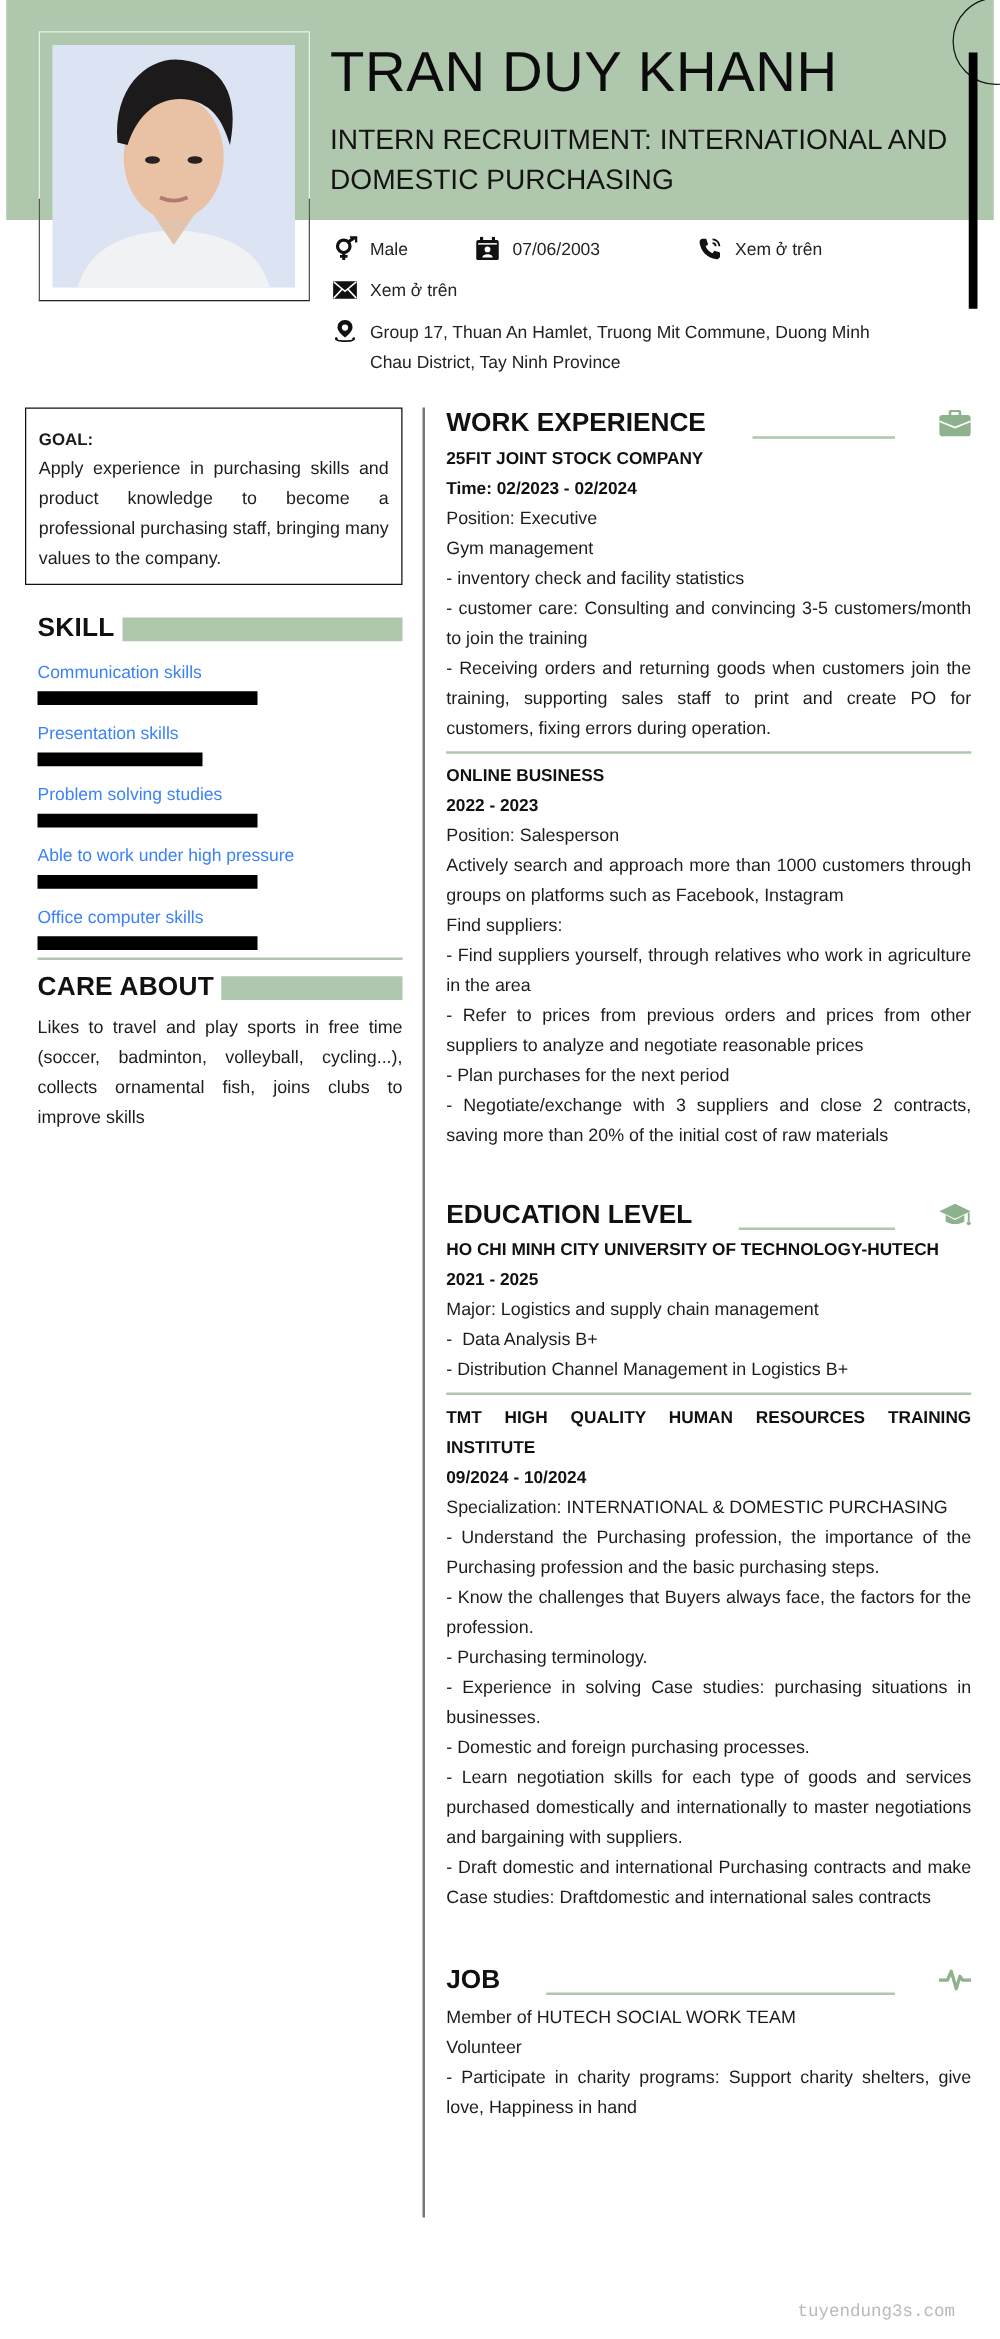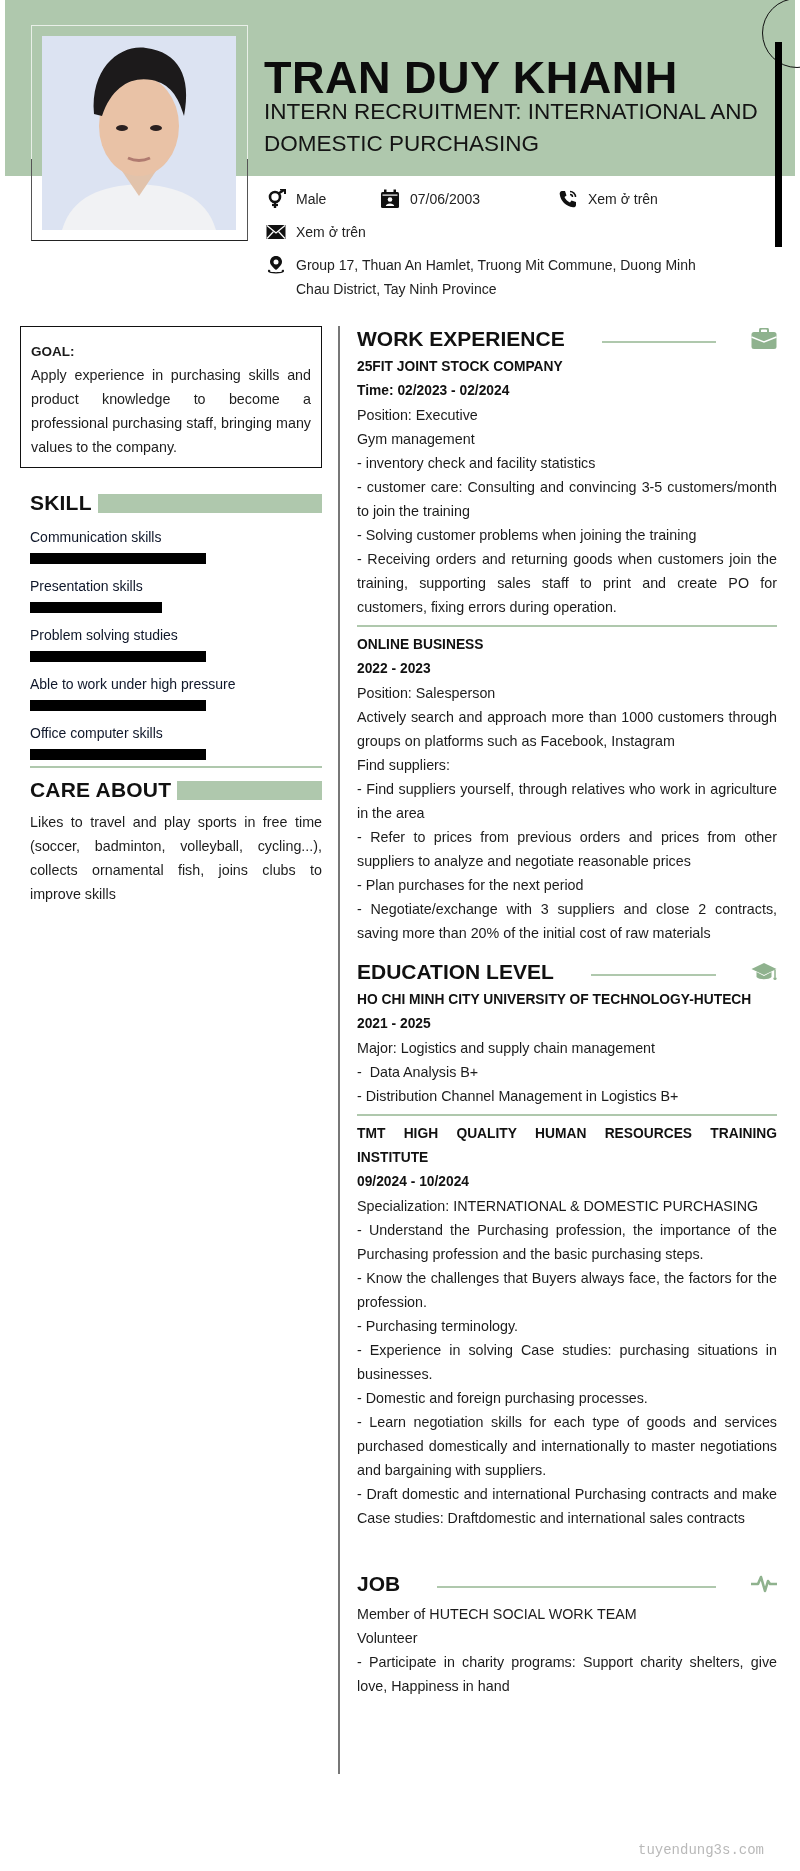--- a/index.html
+++ b/index.html
@@ -7,49 +7,49 @@
   body { position: relative; font-family: "Liberation Sans", "DejaVu Sans", sans-serif; color: #1a1a1a; overflow: hidden; }
 
   .header-band { position: absolute; left: 5px; top: 0; width: 790px; height: 176px; background: #afc8ad; }
   .deco-circle { position: absolute; left: 762px; top: 0; width: 70px; height: 70px; border: 1.5px solid #111; border-radius: 50%; transform: translateY(-2px); }
   .deco-bar { position: absolute; left: 775px; top: 42px; width: 7px; height: 205px; background: #000; }
 
   .photo-frame { position: absolute; left: 31px; top: 25px; width: 217px; height: 216px; border: 1px solid #e9efe8; }
   .photo-frame .bottom-edge { position:absolute; left:-1px; right:-1px; bottom:-1px; height: 82px; border-left:1px solid #555; border-right:1px solid #555; border-bottom:1.5px solid #222; }
   .photo { position: absolute; left: 42px; top: 36px; width: 194px; height: 194px; background: #dce3f2; overflow: hidden; }
 
-  .name { position: absolute; left: 264px; top: 52px; font-size: 45px; font-weight: 700; letter-spacing: 0.5px; color: #0c0c0c; line-height: 52px; }
+  .name { position: absolute; left: 264px; top: 32px; font-size: 45px; font-weight: 400; letter-spacing: 0.5px; color: #0c0c0c; line-height: 52px; }
   .title { position: absolute; left: 264px; top: 96px; width: 500px; font-size: 22.5px; font-weight: 400; color: #141414; line-height: 32px; }
 
   .contact { position: absolute; font-size: 14px; color: #222; display: flex; align-items: center; gap: 10px; line-height: 24px; }
   .contact .ic { width: 20px; height: 20px; display: inline-flex; align-items: center; justify-content: center; }
   .addr { align-items: flex-start; width: 440px; }
   .addr .ic { margin-top: 2px; }
 
   .goal-box { position: absolute; left: 20px; top: 326px; width: 302px; height: 142px; border: 1.5px solid #111; padding: 14px 10px 8px 10px; }
   .goal-box .label { font-size: 13.5px; font-weight: 700; line-height: 22px; }
   .goal-box .text { font-size: 14.3px; line-height: 24px; text-align: justify; color: #1d1d1d; }
 
   .sec-left { position: absolute; left: 30px; width: 292px; }
   .sec-head { display: flex; align-items: center; gap: 6px; }
   .sec-head h2 { font-size: 21px; font-weight: 700; color: #111; letter-spacing: 0.2px; white-space: nowrap; }
   .sec-head .fill { flex: 1; height: 19px; background: #afc8ad; }
 
   .skill { margin-top: 12px; }
-  .skill .lbl { font-size: 14px; color: #0f172a; line-height: 20px; }
+  .skill .lbl { font-size: 14px; color: #3b82f6; line-height: 20px; }
   .skill .bar { height: 11px; background: #000; margin-top: 6px; }
 
   .hr-green { height: 2px; background: #afc8ad; }
 
   .care-text { font-size: 14.3px; line-height: 24px; text-align: justify; color: #1d1d1d; margin-top: 8px; }
 
   .divider { position: absolute; left: 338px; top: 326px; width: 2px; height: 1448px; background: #777; }
 
   .right { position: absolute; left: 357px; width: 420px; }
-  .r-head { display: flex; align-items: center; gap: 17px; }
+  .r-head { display: flex; align-items: flex-end; gap: 17px; }
   .r-head h2 { font-size: 21px; font-weight: 700; color: #111; white-space: nowrap; }
   .r-head .line { flex: 1; height: 2px; background: #afc8ad; margin: 6px 18px 0 20px; }
   .r-head .ic { width: 26px; height: 24px; display: inline-flex; align-items: center; justify-content: center; }
 
   .r-body { font-size: 14.3px; line-height: 24px; color: #1c1c1c; text-align: justify; }
   .r-body .b { font-weight: 700; font-size: 13.8px; color: #111; }
   .r-sep { height: 2px; background: #afc8ad; margin: 6px 0 6px 0; }
 
   .watermark { position: absolute; left: 638px; top: 1842px; font-family: "Liberation Mono", "DejaVu Sans Mono", monospace; font-size: 14px; color: #b9b9b9; }
 </style>
@@ -190,21 +190,20 @@
         </svg>
     </span>
   </div>
   <div class="r-body" style="margin-top:4px;">
     <div class="b">25FIT JOINT STOCK COMPANY</div>
     <div class="b">Time: 02/2023 - 02/2024</div>
     <div>Position: Executive</div>
     <div>Gym management</div>
     <div>- inventory check and facility statistics</div>
     <div>- customer care: Consulting and convincing 3-5 customers/month to join the training</div>
-    <div>- Solving customer problems when joining the training</div>
     <div>- Receiving orders and returning goods when customers join the training, supporting sales staff to print and create PO for customers, fixing errors during operation.</div>
     <div class="r-sep"></div>
     <div class="b">ONLINE BUSINESS</div>
     <div class="b">2022 - 2023</div>
     <div>Position: Salesperson</div>
     <div>Actively search and approach more than 1000 customers through groups on platforms such as Facebook, Instagram</div>
     <div>Find suppliers:</div>
     <div>- Find suppliers yourself, through relatives who work in agriculture in the area</div>
     <div>- Refer to prices from previous orders and prices from other suppliers to analyze and negotiate reasonable prices</div>
     <div>- Plan purchases for the next period</div>

